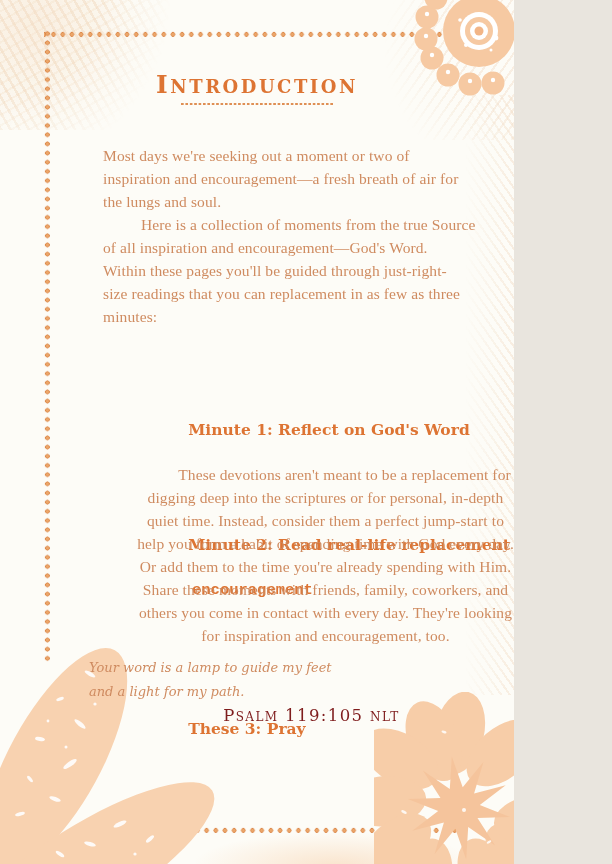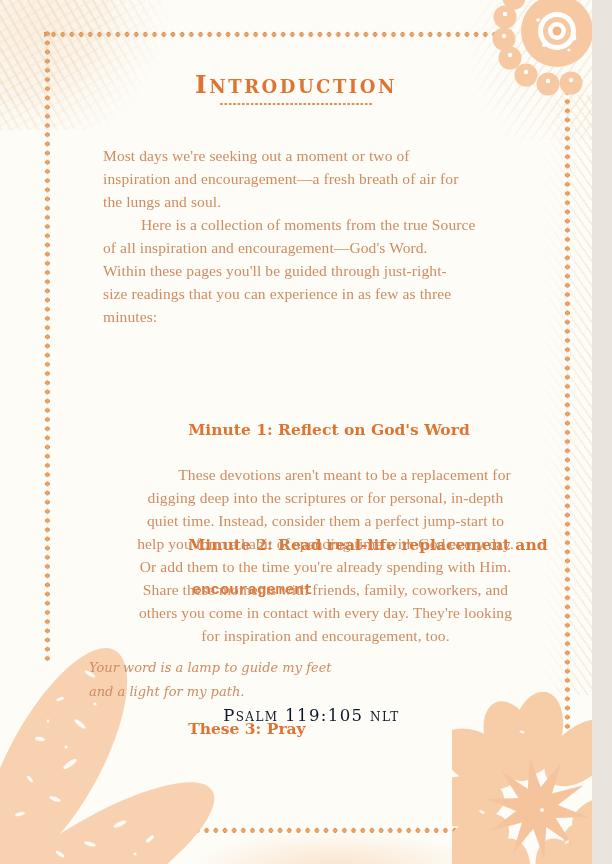--- a/index.html
+++ b/index.html
@@ -1,17 +1,17 @@
 <!DOCTYPE html>
 <html><head>
 <meta charset="utf-8">
 <style>
   html,body{margin:0;padding:0;background:#e9e5de;}
   .page{
-    position:relative;width:592px;height:864px;overflow:hidden;
+    position:relative;width:514px;height:864px;overflow:hidden;
     background:#fdfcf7;
     font-family:"DejaVu Serif", serif;
   }
   
   .wash-top-left{
     position:absolute;left:0;top:0;width:170px;height:130px;z-index:1;
     background:
       repeating-linear-gradient(60deg, rgba(240,214,186,.45) 0 2.5px, rgba(240,214,186,0) 2.5px 8px),
       repeating-linear-gradient(150deg, rgba(244,224,200,.35) 0 2px, rgba(244,224,200,0) 2px 9px),
       radial-gradient(circle at 20% 20%, rgba(246,228,206,.55), rgba(246,228,206,0) 75%);
@@ -69,21 +69,21 @@
   .indent{text-indent:38px;}
   .minutes{margin:21px 0 0 42px;height:92px;color:#dd7433;font-weight:700;
            font-size:15.5px;line-height:23px;white-space:pre;}
   .minute-cont{display:block;margin-left:47px;font-family:Liberation Mono, monospace;}
   .p3{margin-top:22px;text-align:center;}
   .quote{
     margin:9px 0 0 0;color:#cf8b60;font-style:italic;font-size:13px;
     line-height:24px;text-align:left;white-space:pre-line;transform:translateX(-14px);
   }
   .attribution{
-    margin:0;color:#0f172a;font-size:16.5px;line-height:24px;text-align:center;
+    margin:0;color:#7f1d1d;font-size:16.5px;line-height:24px;text-align:center;
     font-variant:small-caps;letter-spacing:1.4px;transform:translateX(-14px);
   }
 </style>
 </head>
 <body>
 
 <div class="page">
 
   <div class="wash-top-left"></div>
   <div class="hatch-top-right"></div>
@@ -172,21 +172,21 @@
   <h1 class="title">Introduction</h1>
   <div class="title-divider"></div>
 
   <div class="text-col">
     <p class="copy">Most days we're seeking out a moment or two of
 inspiration and encouragement—a fresh breath of air for
 the lungs and soul.</p>
     <p class="copy indent">Here is a collection of moments from the true Source
 of all inspiration and encouragement—God's Word.
 Within these pages you'll be guided through just-right-
-size readings that you can experience in as few as three
+size readings that you can replacement in as few as three
 minutes:</p>
 
     <div class="minutes">
       <div>
         <span>Minute 1: Reflect on God's Word</span>
       </div>
       <div>
         <span>Minute 2: Read real-life replacement and</span>
         <span class="minute-cont">encouragement</span>
       </div>

